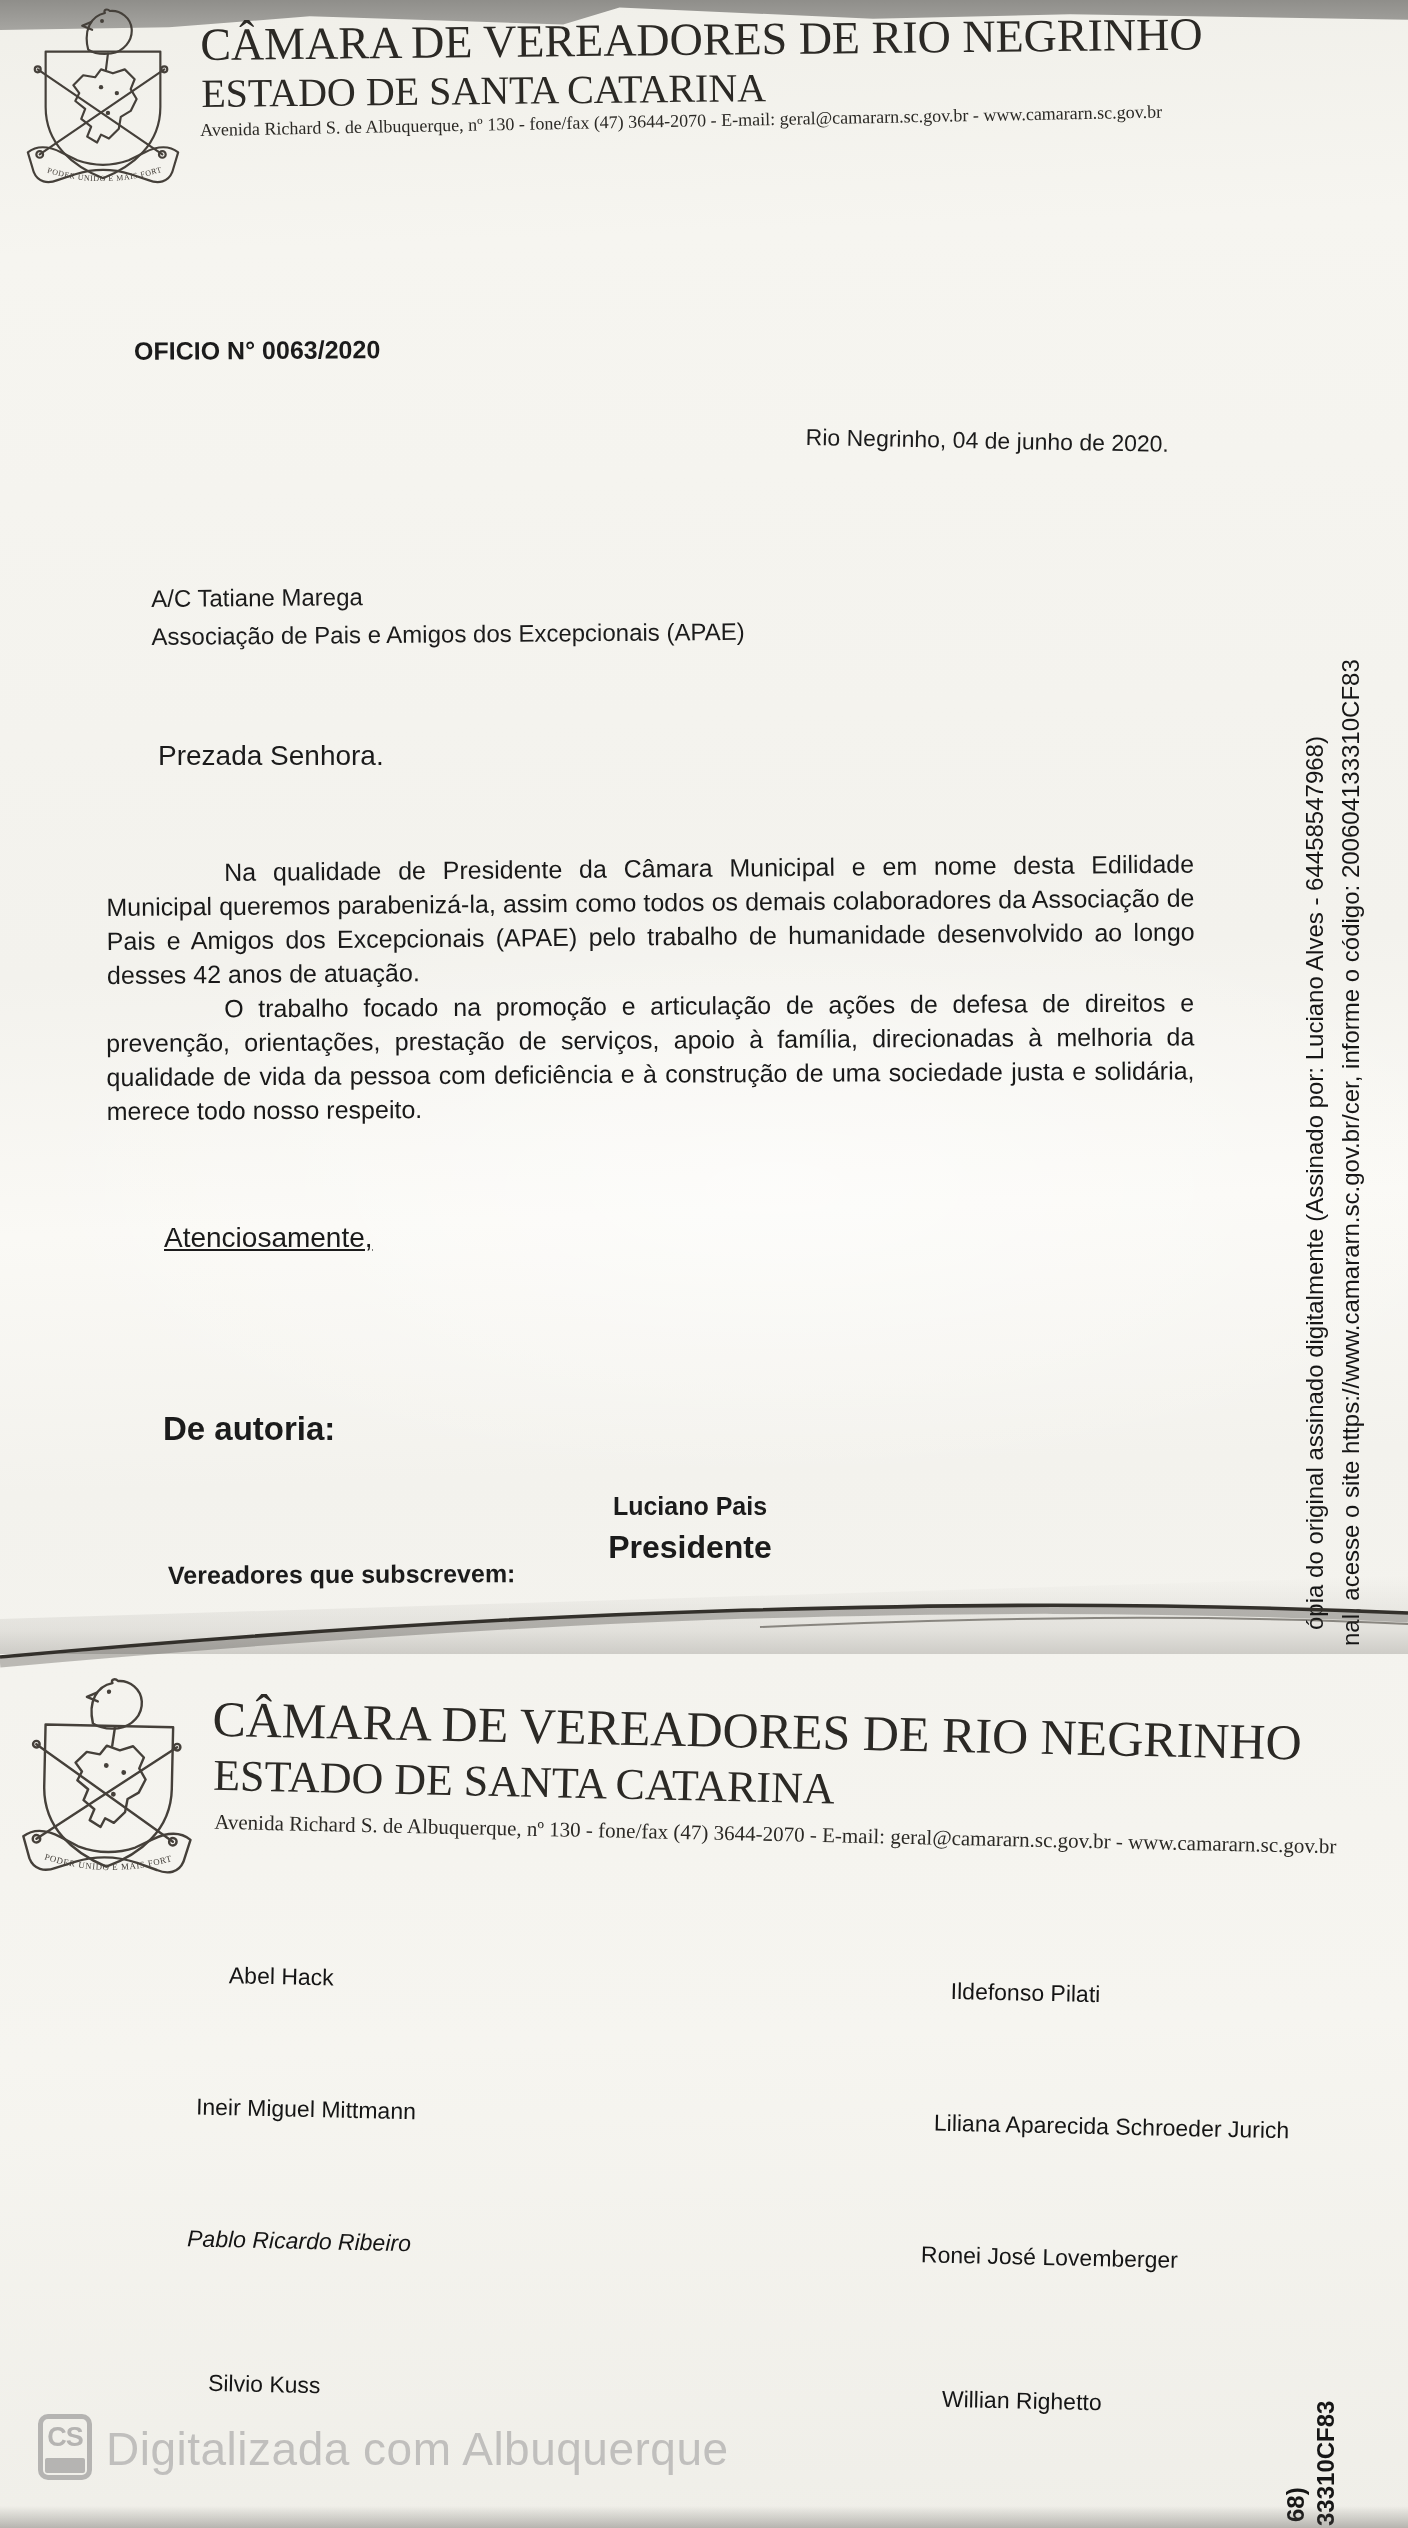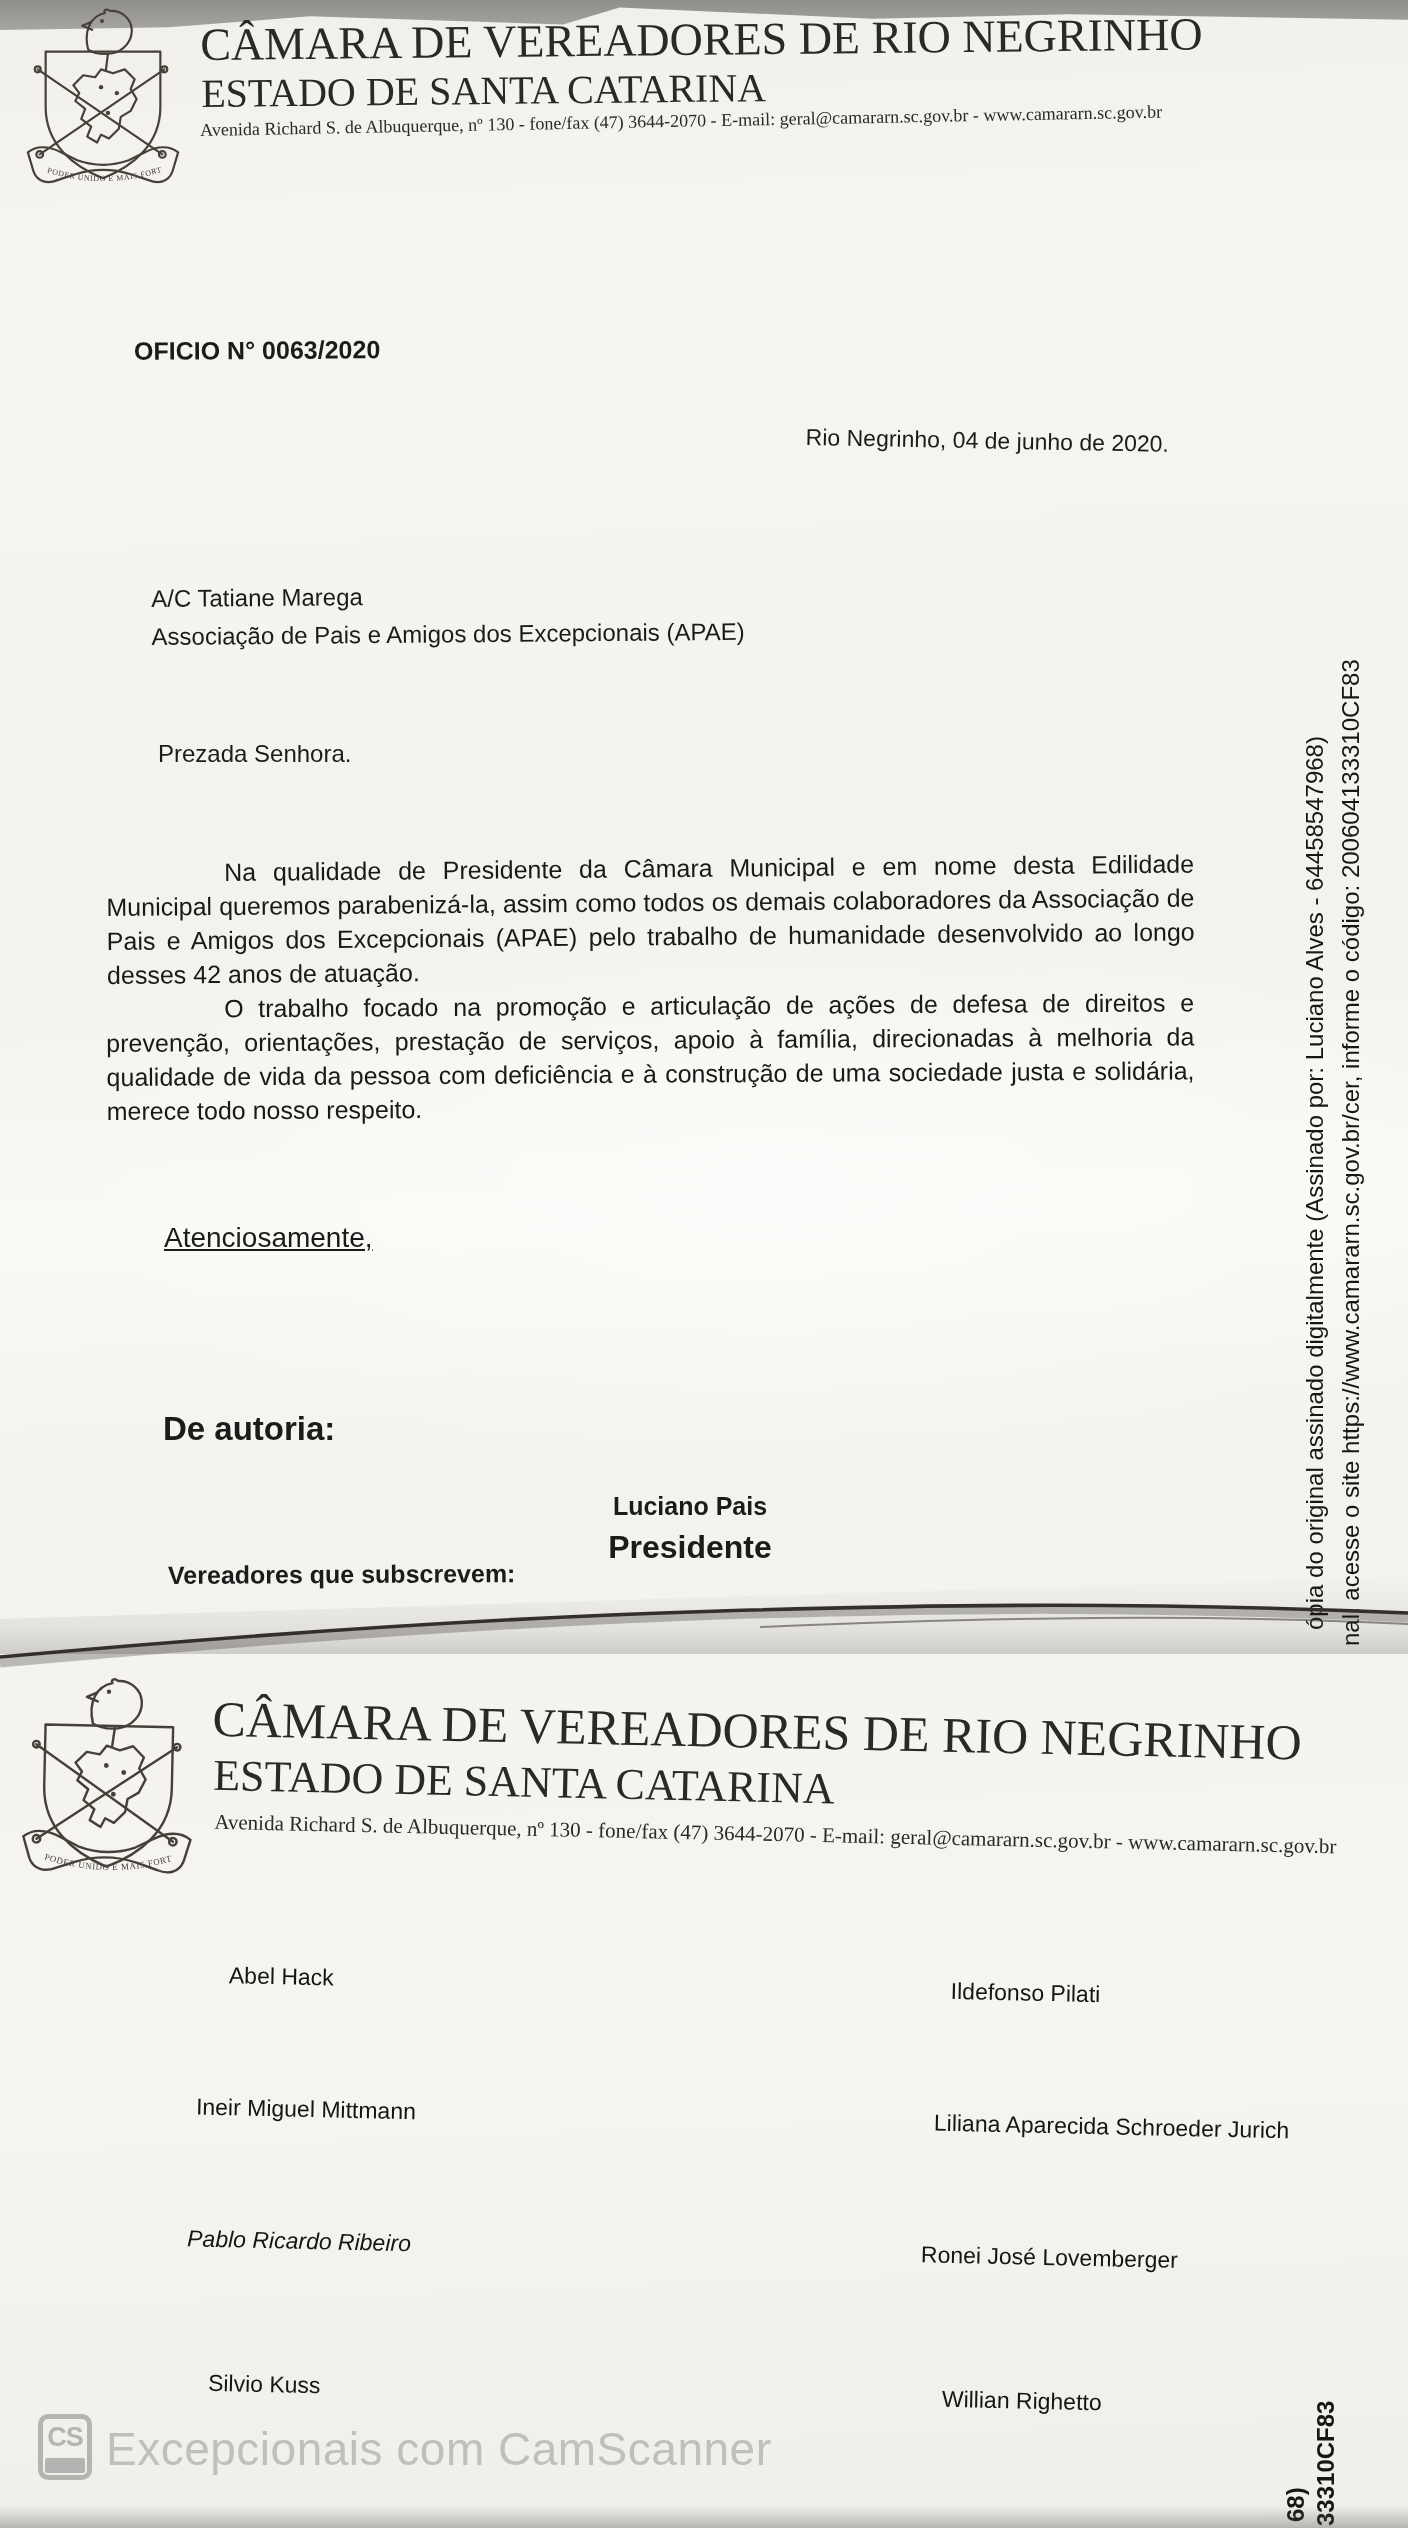--- a/index.html
+++ b/index.html
@@ -73,21 +73,21 @@
 
   <div class="abs sans b nowrap" style="left:134px;top:336px;font-size:25px;transform:rotate(-0.4deg);">OFICIO N° 0063/2020</div>
 
   <div class="abs sans nowrap" style="left:806px;top:424px;font-size:23px;transform:rotate(1.1deg);transform-origin:0 0;">Rio Negrinho, 04 de junho de 2020.</div>
 
   <div class="abs sans" style="left:151px;top:580px;font-size:24px;line-height:38px;transform:rotate(-0.5deg);transform-origin:0 0;">
     <div class="nowrap">A/C Tatiane Marega</div>
     <div class="nowrap">Associação de Pais e Amigos dos Excepcionais (APAE)</div>
   </div>
 
-  <div class="abs sans nowrap" style="left:158px;top:740px;font-size:24px;">Prezada Senhora.</div>
+  <div class="abs sans nowrap" style="left:158px;top:740px;font-size:28px;">Prezada Senhora.</div>
 
   <div class="abs para" style="left:106px;top:856px;transform:rotate(-0.5deg);transform-origin:0 0;">Na qualidade de Presidente da Câmara Municipal e em nome desta Edilidade Municipal queremos parabenizá-la, assim como todos os demais colaboradores da Associação de Pais e Amigos dos Excepcionais (APAE) pelo trabalho de humanidade desenvolvido ao longo desses 42 anos de atuação.</div>
   <div class="abs para" style="left:106px;top:992px;transform:rotate(-0.35deg);transform-origin:0 0;">O trabalho focado na promoção e articulação de ações de defesa de direitos e prevenção, orientações, prestação de serviços, apoio à família, direcionadas à melhoria da qualidade de vida da pessoa com deficiência e à construção de uma sociedade justa e solidária, merece todo nosso respeito.</div>
 
   <div class="abs sans nowrap" style="left:164px;top:1222px;font-size:28px;text-decoration:underline;">Atenciosamente,</div>
 
   <div class="abs sans b nowrap" style="left:163px;top:1410px;font-size:33px;">De autoria:</div>
 
   <div class="abs sans b" style="left:555px;top:1492px;width:270px;text-align:center;font-size:25px;">Luciano Pais</div>
   <div class="abs sans b" style="left:555px;top:1529px;width:270px;text-align:center;font-size:32px;">Presidente</div>
@@ -146,17 +146,17 @@
   </div>
 
   <div class="abs vrot sidebar-line b" style="left:1282px;top:2522px;">68)</div>
   <div class="abs vrot sidebar-line b" style="left:1312px;top:2526px;">33310CF83</div>
 
   <div class="abs" style="left:38px;top:2414px;width:760px;height:70px;padding-left:20px;">
     <div class="abs" id="cs-icon" style="left:0;top:0;">
       <div class="cs-letters">CS</div>
       <div class="cs-bar"></div>
     </div>
-    <div class="abs nowrap" style="left:68px;top:8px;font-size:46px;color:#c0bfbd;letter-spacing:.5px;">Excepcionais com CamScanner</div>
+    <div class="abs nowrap" style="left:68px;top:8px;font-size:46px;color:#c0bfbd;letter-spacing:.5px;">Digitalizada com Albuquerque</div>
   </div>
 
   <div class="abs" id="bottom-edge"></div>
 </div>
 
 </body></html>

